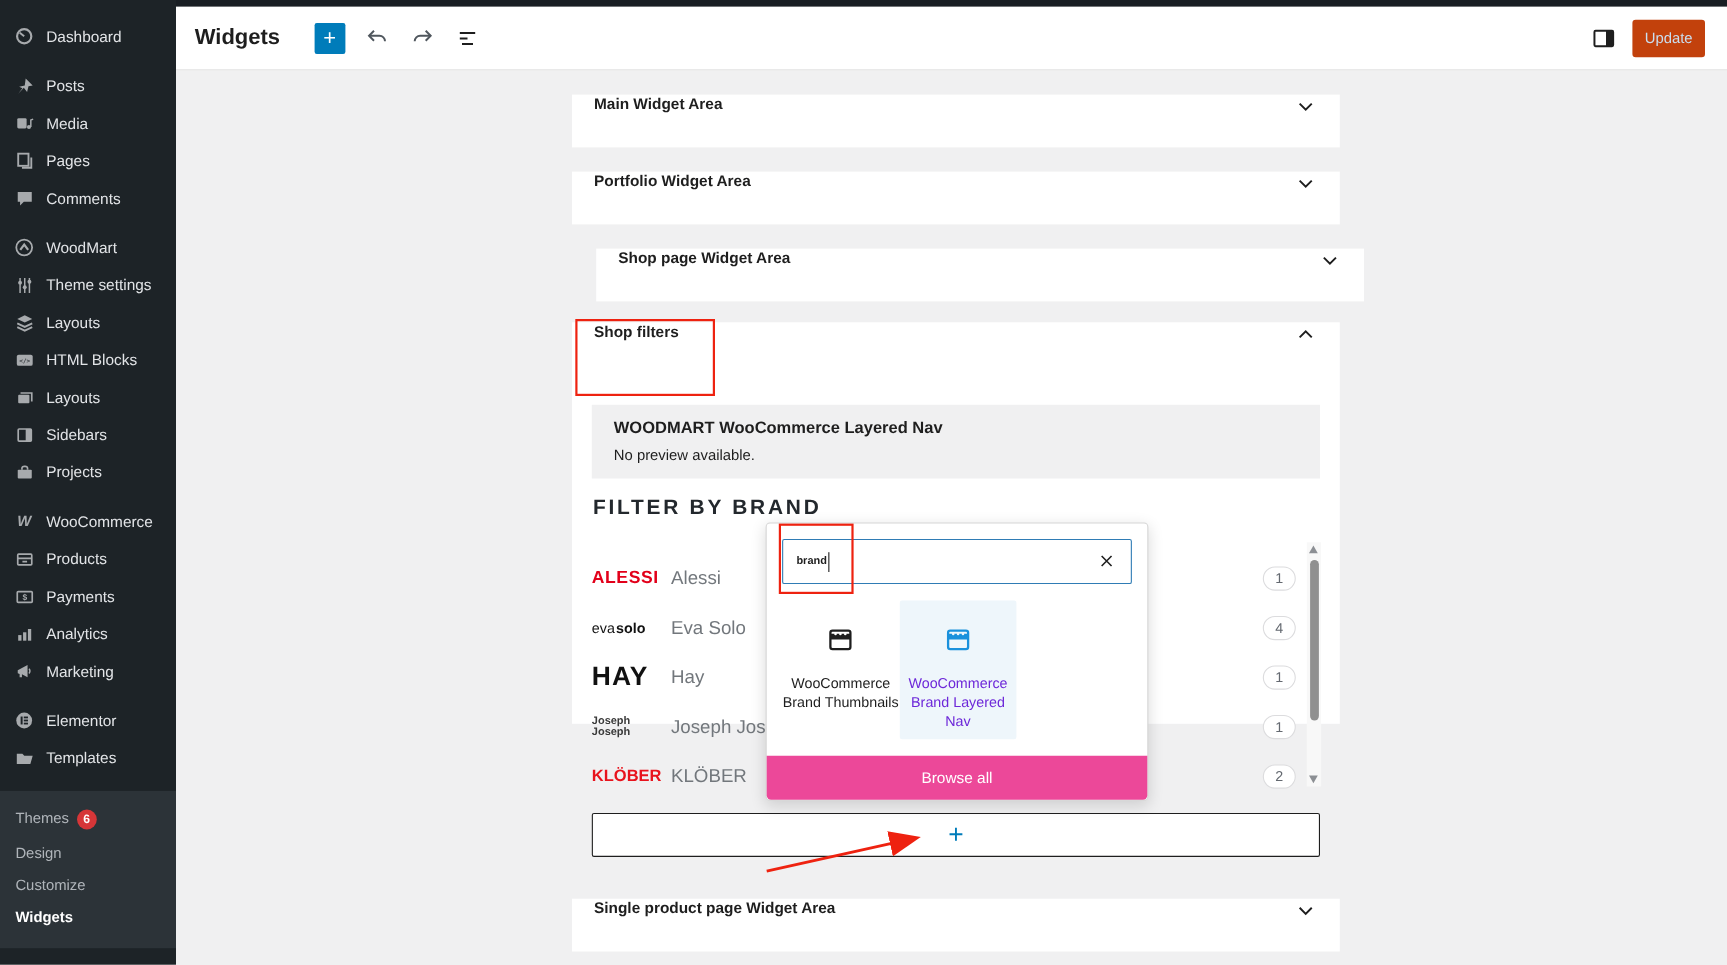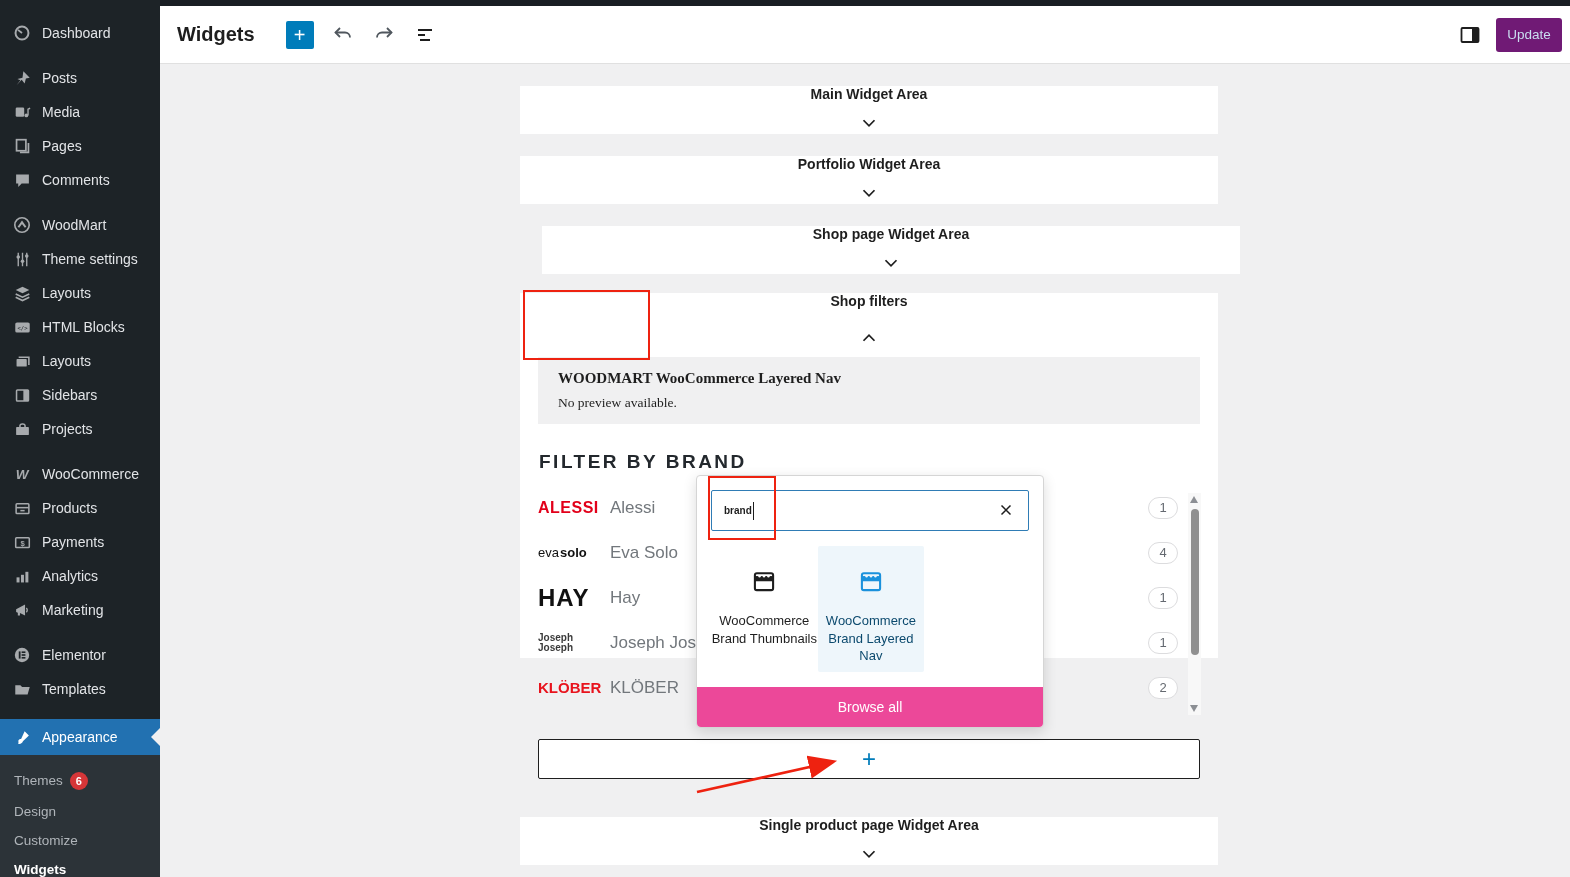--- a/index.html
+++ b/index.html
@@ -29,44 +29,44 @@
   
   .toolbar { position:absolute; left:160px; top:6px; width:1410px; height:58px; background:#fff;
         border-bottom:1px solid #e0e0e0; display:flex; align-items:center; z-index:2; }
   .tb-title { font-size:20px; font-weight:600; color:#1e1e1e; margin-left:17px; }
   .tb-add { width:28px; height:28px; background:#007cba; border:none; border-radius:2px; color:#fff;
         font-size:20px; line-height:26px; text-align:center; margin-left:31px; cursor:pointer; }
   .tb-icon { width:24px; height:24px; margin-left:17px; color:#50575e; cursor:pointer;
         display:flex; align-items:center; justify-content:center; background:none; border:none; }
   .tb-right { margin-left:auto; display:flex; align-items:center; }
   .tb-toggle { width:24px; height:24px; color:#1e1e1e; margin-right:14px; cursor:pointer; background:none; border:none; }
-  .tb-update { width:66px; height:34px; background:#701a75; color:#cadef0; border:none; border-radius:3px;
-        font-size:13.5px; margin-right:8px; cursor:pointer; }
+  .tb-update { width:66px; height:34px; background:#c2410c; color:#cadef0; border:none; border-radius:3px;
+        font-size:13.5px; margin-right:20px; cursor:pointer; }
 
   
   .content { position:absolute; left:160px; top:64px; width:1410px; height:813px; background:#f0f0f1; }
   .panel { position:absolute; left:360px; width:698px; background:#fff; }
-  .panel-head { height:48px; display:flex; align-items:center; justify-content:space-between;
-        padding:0 20px; cursor:pointer;flex-direction:column; }
+  .panel-head { height:48px; display:flex; justify-content:space-between;
+        padding:0 20px; cursor:pointer; }
   .panel-head .pt { font-size:14px; font-weight:600; color:#1e1e1e; }
   .chev { width:22px; height:22px; color:#1e1e1e; flex:none; }
   #panel-main { top:22px; height:48px; }
   #panel-portfolio { top:92px; height:48px; }
   #panel-shop-page { top:162px; height:48px;margin-left:22px; }
   #panel-shop-filters { top:229px; height:365px; }
   #panel-single { top:753px; height:48px; }
   #panel-shop-filters .panel-head { height:56px; }
 
   
-  .preview-box { position:absolute; left:18px; right:18px; top:64px; height:67px; background:#f0f0f1; padding:13px 20px;font-family:Liberation Serif, serif; }
+  .preview-box { position:absolute; left:18px; right:18px; top:75px; height:67px; background:#f0f0f1; padding:13px 20px; }
   .preview-title { font-size:15px; font-weight:bold; color:#1e1e1e; }
   .preview-note { font-size:13.5px; color:#1e1e1e; margin-top:8px; }
   .filter-heading { position:absolute; left:19px; top:158px; font-size:19px; font-weight:600;
         letter-spacing:2.5px; color:#23282d; }
-  .brand-list { position:absolute; left:18px; top:192px; width:640px; }
+  .brand-list { position:absolute; left:18px; top:210px; width:640px; }
   .brand-row { height:45px; display:flex; align-items:center; }
   .brand-logo { width:62px; flex:none; display:flex; flex-direction:column; justify-content:center; }
   .brand-name { font-size:17px; color:#72777c; margin-left:10px; }
   .count-pill { margin-left:auto; width:30px; height:22px; border:1px solid #dcdcde; border-radius:12px;
         background:#fff; color:#646970; font-size:13px; display:flex; align-items:center; justify-content:center; }
   .logo-alessi { color:#e2001a; font-weight:800; font-size:16px; letter-spacing:.5px; }
   .logo-eva { font-size:13px; color:#111; }
   .logo-eva b { font-weight:800; }
   .logo-hay { font-size:24px; font-weight:900; color:#111; letter-spacing:1px; }
   .logo-joseph { font-size:10px; font-weight:700; color:#3a3a3a; line-height:1; }
@@ -92,21 +92,21 @@
   .search-text { font-size:10px; color:#1e1e1e;font-weight:bold; }
   .caret { display:inline-block; width:1.5px; height:18px; background:#1e1e1e; margin-left:1px;
         vertical-align:middle; animation:blink 1s steps(1) infinite; }
   @keyframes blink { 50% { opacity:0; } }
   .clear-x { margin-left:auto; width:20px; height:20px; color:#1e1e1e; cursor:pointer; background:none; border:none; }
   .tiles { position:absolute; left:14px; top:70px; width:320px; display:flex; }
   .tile { width:106.6px; height:126px; display:flex; flex-direction:column; align-items:center;
         padding-top:22px; text-align:center; font-size:13px; line-height:1.35; color:#1e1e1e;
         border-radius:2px; cursor:pointer; }
   .tile .cal { width:26px; height:26px; margin-bottom:18px; color:#1e1e1e; }
-  .tile.selected { background:#eef6fb; color:#0c4a6e; }
+  .tile.selected { background:#eef6fb; color:#6d28d9; }
   .tile.selected .cal { color:#1a91dc; }
   .browse-all { position:absolute; left:0; right:0; bottom:0; height:40px; background:#ec4899; color:#fff;
         font-size:14px; display:flex; align-items:center; justify-content:center;
         border-radius:0 0 4px 4px; cursor:pointer; }
 
   
   .red-box-1 { position:absolute; left:363px; top:226px; width:127px; height:70px;
         border:2.5px solid #ee2210; z-index:6; pointer-events:none; }
   .red-box-2 { position:absolute; left:548px; top:412px; width:68px; height:64px;
         border:2.5px solid #ee2210; z-index:7; pointer-events:none; }
@@ -293,29 +293,20 @@
     </div>
     <div class="mi">
       <span class="ico">
           <svg viewBox="0 0 20 20" width="17" height="17">
             <path d="M1.5 5h6l2 2h9l-2.5 9h-14.5z" fill="currentColor"></path>
           </svg>
         </span>
       <span class="lbl">Templates</span>
     </div>
     <div class="gap" style="height:13px;"></div>
-    <div class="mi current-top">
-      <span class="ico">
-          <svg viewBox="0 0 20 20" width="17" height="17">
-            <path d="M12.5 2.5l5 5-7 7c-.5 2-2.5 3.5-5.5 3 .8-2.8-.5-3 .5-4.5 1-1.4 2-1 3-1.5z" fill="currentColor"></path>
-          </svg>
-        </span>
-      <span class="lbl">Appearance</span>
-      <span class="cur-arrow"></span>
-    </div>
     <div class="submenu">
       <a class="smi"><span>Themes</span><span class="badge">6</span></a>
       <a class="smi"><span>Design</span></a>
       <a class="smi"><span>Customize</span></a>
       <a class="smi current"><span>Widgets</span></a>
     </div>
   </div>
 </nav>
 
 <header class="toolbar">

